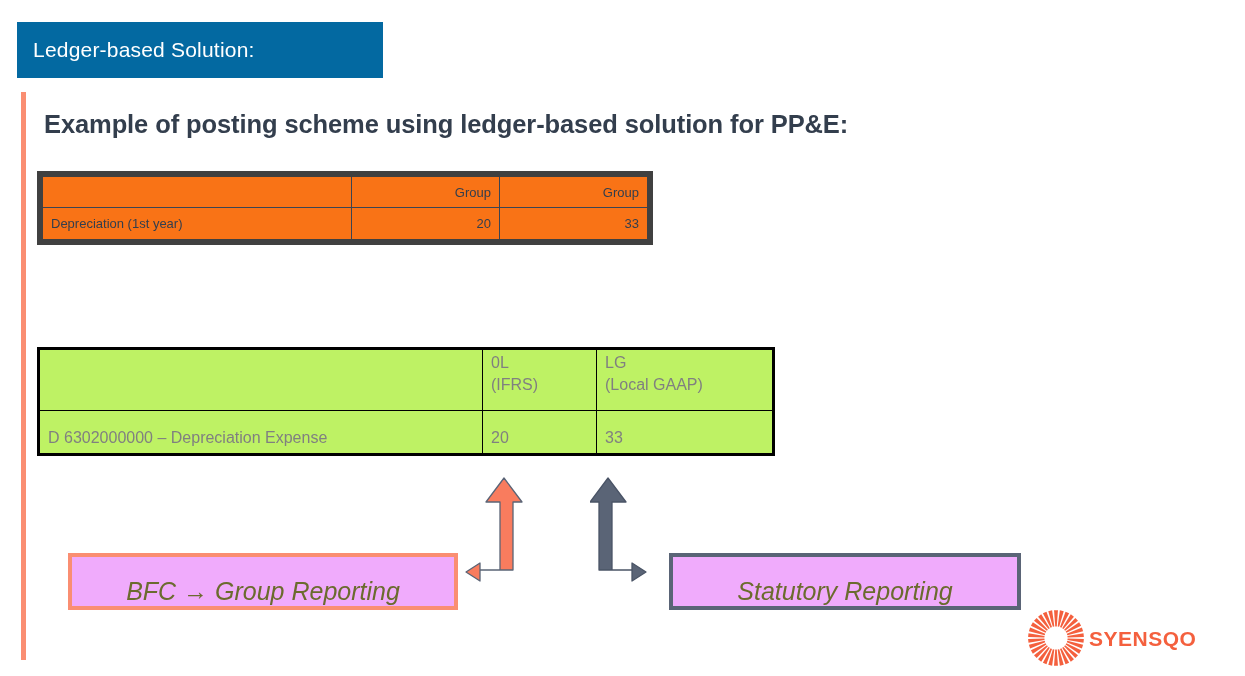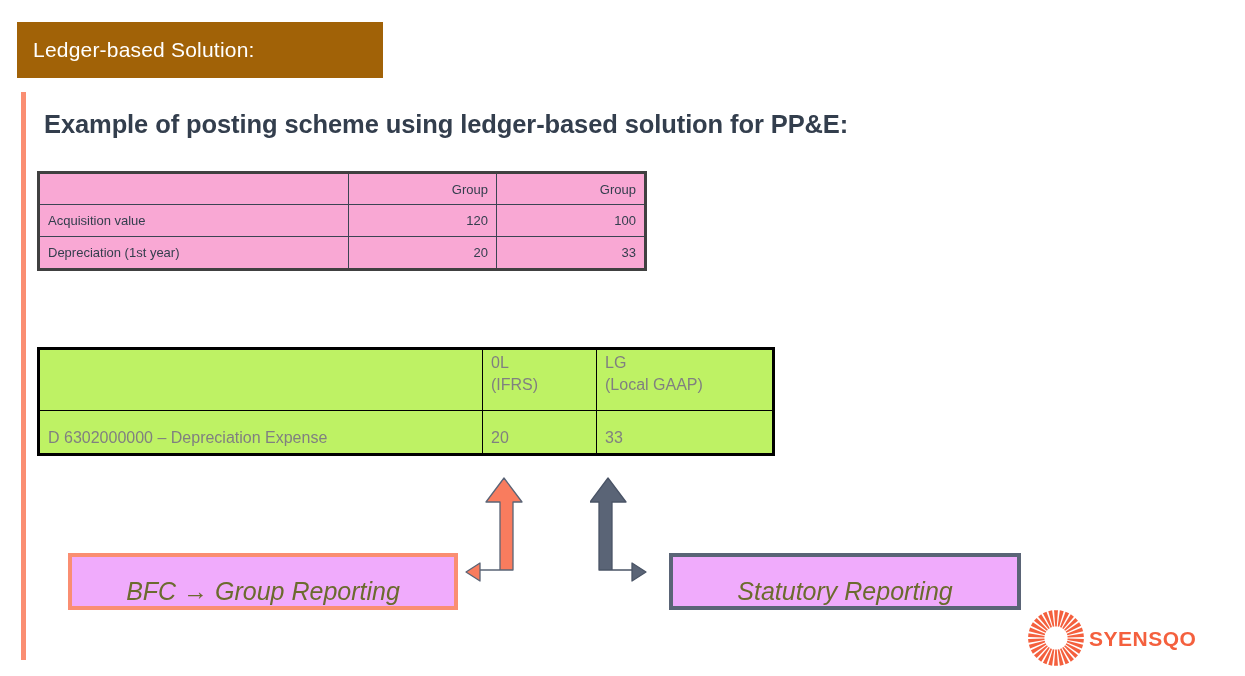--- a/index.html
+++ b/index.html
@@ -16,21 +16,21 @@
     -webkit-font-smoothing: antialiased;
   }
 
   
   #header-banner {
     position: absolute;
     left: 17px;
     top: 22px;
     width: 366px;
     height: 56px;
-    background: #a16207;
+    background: #0369a1;
     display: flex;
     align-items: center;
   }
   #header-banner .banner-text {
     color: #ffffff;
     font-size: 21px;
     font-weight: 400;
     letter-spacing: 0.2px;
     padding-left: 16px;
   }
@@ -57,22 +57,22 @@
     white-space: nowrap;
   }
 
   
   #table-values {
     position: absolute;
     left: 37px;
     top: 171px;
     width: 558px;
     border-collapse: collapse;
-    border: 3px solid #404040;
-    background: #f9a8d4;
+    border: 6px solid #404040;
+    background: #f97316;
     table-layout: fixed;
   }
   #table-values td {
     border: 1.5px solid #3b4453;
     font-size: 13px;
     color: #333e4d;
     height: 31px;
     padding: 0 8px;
     font-family: "Liberation Sans", sans-serif;
   }
@@ -173,25 +173,20 @@
 <div id="left-accent-bar"></div>
 
 <div id="page-title">Example of posting scheme using ledger-based solution for PP&amp;E:</div>
 
 <table id="table-values">
   <tbody>
     <tr class="hdr-row">
       <td class="col-label"></td>
       <td class="col-num">Group</td>
       <td class="col-num">Group</td>
-    </tr>
-    <tr>
-      <td class="col-label">Acquisition value</td>
-      <td class="col-num">120</td>
-      <td class="col-num">100</td>
     </tr>
     <tr>
       <td class="col-label">Depreciation (1st year)</td>
       <td class="col-num">20</td>
       <td class="col-num">33</td>
     </tr>
   </tbody>
 </table>
 
 <table id="table-ledger">

